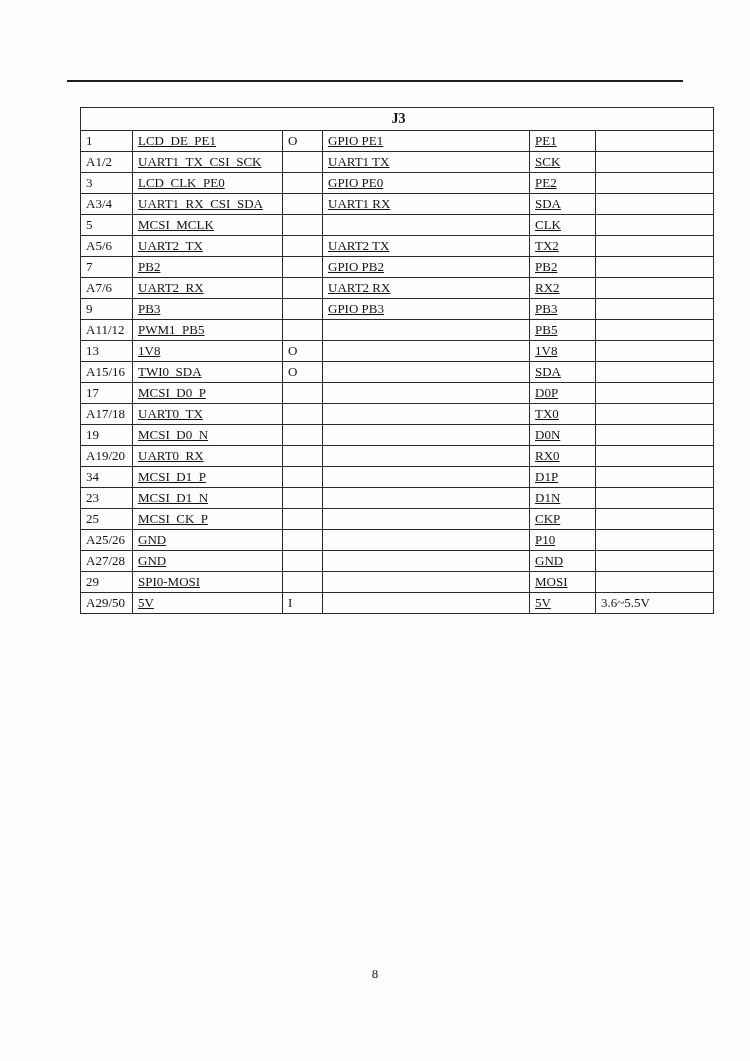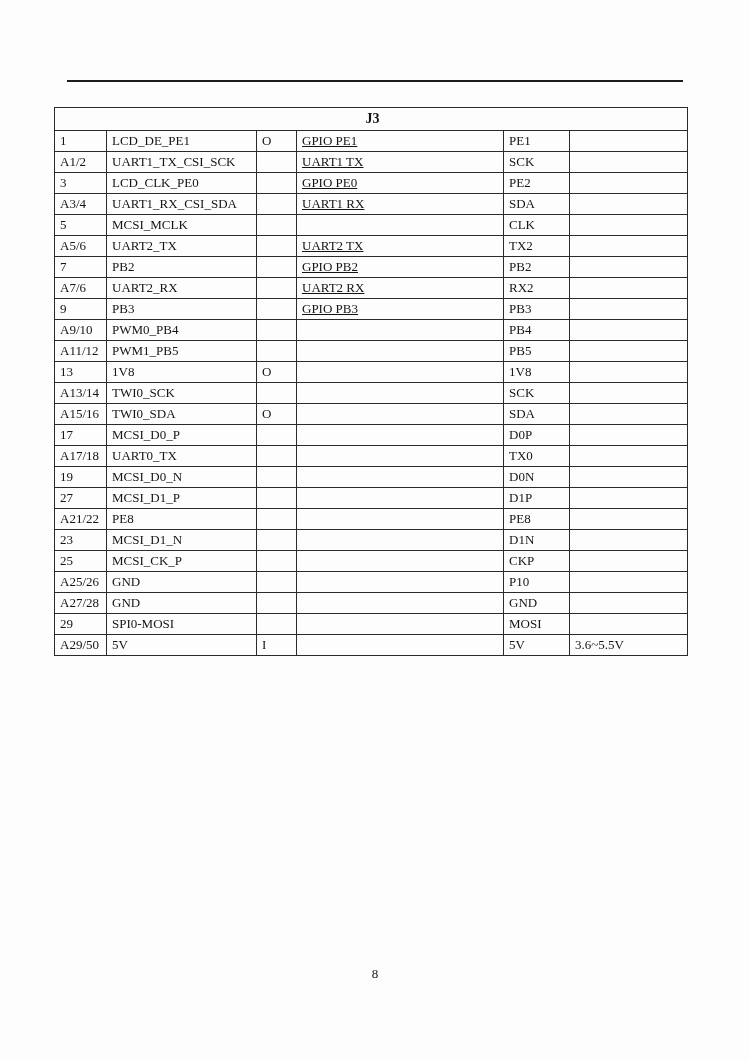--- a/index.html
+++ b/index.html
@@ -19,21 +19,21 @@
   .top-rule {
     position: absolute;
     left: 67px;
     top: 80px;
     width: 616px;
     height: 2px;
     background: #1c1c1c;
   }
   table.pinout {
     position: absolute;
-    left: 54px;
+    left: 80px;
     top: 107px;
     width: 625px;
     border-collapse: collapse;
     table-layout: fixed;
   }
   table.pinout th,
   table.pinout td {
     border: 1px solid #2a2a2a;
     font-size: 13px;
     font-weight: normal;
@@ -46,24 +46,24 @@
     overflow: hidden;
   }
   table.pinout th.title-cell {
     text-align: center;
     font-weight: bold;
     font-size: 14px;
     height: 22px;
     line-height: 22px;
   }
   .c0 { width: 52px; }
-  .c1 { width: 150px; }
+  .c1 { width: 150px; text-decoration: underline; }
   .c2 { width: 40px; }
   .c3 { width: 207px; text-decoration: underline; }
-  .c4 { width: 66px; }
+  .c4 { width: 66px; text-decoration: underline; }
   .c5 { width: 118px; }
   .page-number {
     position: absolute;
     left: 0;
     right: 0;
     top: 966px;
     text-align: center;
     font-size: 13px;
     color: #141414;
   }
@@ -156,52 +156,36 @@
         </tr>
         <tr>
           <td class="c0">9</td>
           <td class="c1">PB3</td>
           <td class="c2"></td>
           <td class="c3">GPIO PB3</td>
           <td class="c4">PB3</td>
           <td class="c5"></td>
         </tr>
         <tr>
-          <td class="c0">A9/10</td>
-          <td class="c1">PWM0_PB4</td>
-          <td class="c2"></td>
-          <td class="c3"></td>
-          <td class="c4">PB4</td>
-          <td class="c5"></td>
-        </tr>
-        <tr>
           <td class="c0">A11/12</td>
           <td class="c1">PWM1_PB5</td>
           <td class="c2"></td>
           <td class="c3"></td>
           <td class="c4">PB5</td>
           <td class="c5"></td>
         </tr>
         <tr>
           <td class="c0">13</td>
           <td class="c1">1V8</td>
           <td class="c2">O</td>
           <td class="c3"></td>
           <td class="c4">1V8</td>
           <td class="c5"></td>
         </tr>
         <tr>
-          <td class="c0">A13/14</td>
-          <td class="c1">TWI0_SCK</td>
-          <td class="c2"></td>
-          <td class="c3"></td>
-          <td class="c4">SCK</td>
-          <td class="c5"></td>
-        </tr>
-        <tr>
           <td class="c0">A15/16</td>
           <td class="c1">TWI0_SDA</td>
           <td class="c2">O</td>
           <td class="c3"></td>
           <td class="c4">SDA</td>
           <td class="c5"></td>
         </tr>
         <tr>
           <td class="c0">17</td>
           <td class="c1">MCSI_D0_P</td>
@@ -220,33 +204,33 @@
         </tr>
         <tr>
           <td class="c0">19</td>
           <td class="c1">MCSI_D0_N</td>
           <td class="c2"></td>
           <td class="c3"></td>
           <td class="c4">D0N</td>
           <td class="c5"></td>
         </tr>
         <tr>
-          <td class="c0">27</td>
+          <td class="c0">A19/20</td>
+          <td class="c1">UART0_RX</td>
+          <td class="c2"></td>
+          <td class="c3"></td>
+          <td class="c4">RX0</td>
+          <td class="c5"></td>
+        </tr>
+        <tr>
+          <td class="c0">34</td>
           <td class="c1">MCSI_D1_P</td>
           <td class="c2"></td>
           <td class="c3"></td>
           <td class="c4">D1P</td>
-          <td class="c5"></td>
-        </tr>
-        <tr>
-          <td class="c0">A21/22</td>
-          <td class="c1">PE8</td>
-          <td class="c2"></td>
-          <td class="c3"></td>
-          <td class="c4">PE8</td>
           <td class="c5"></td>
         </tr>
         <tr>
           <td class="c0">23</td>
           <td class="c1">MCSI_D1_N</td>
           <td class="c2"></td>
           <td class="c3"></td>
           <td class="c4">D1N</td>
           <td class="c5"></td>
         </tr>

